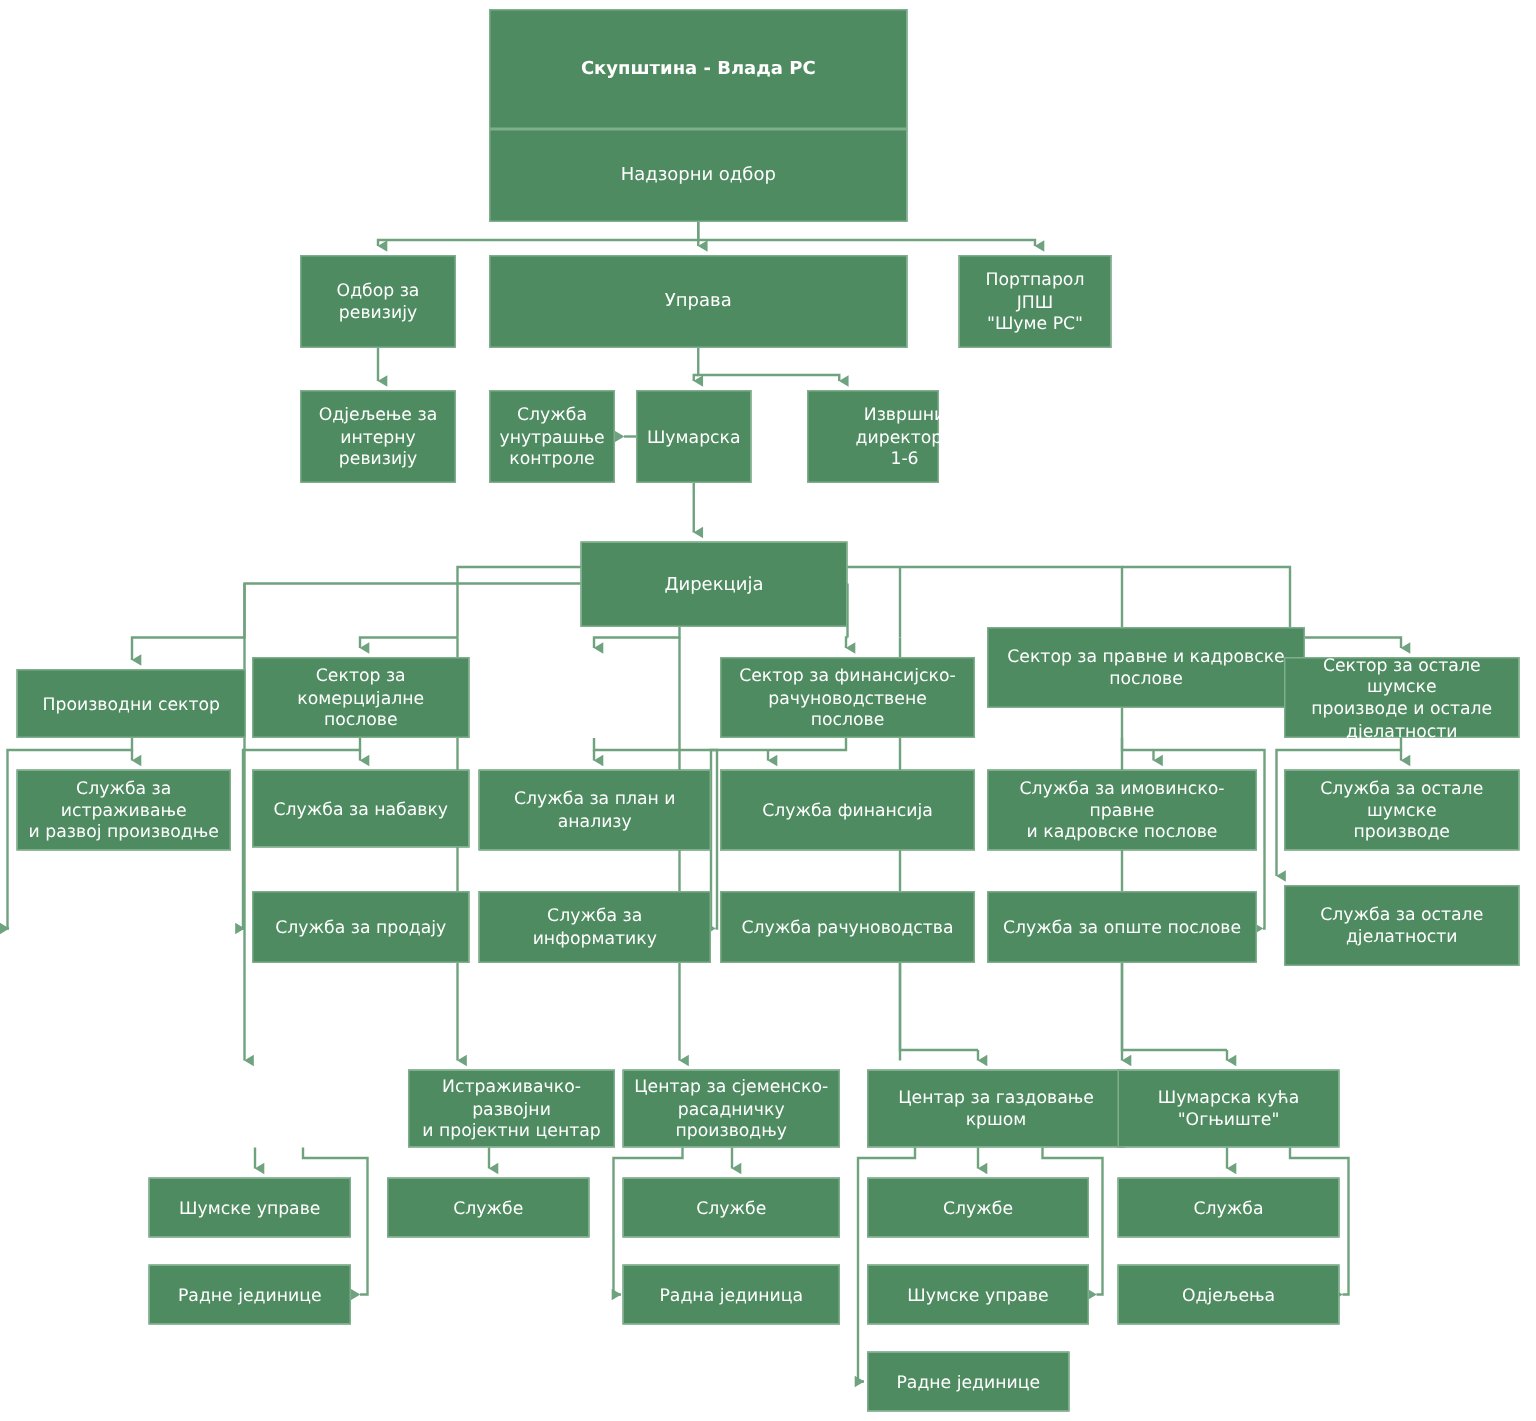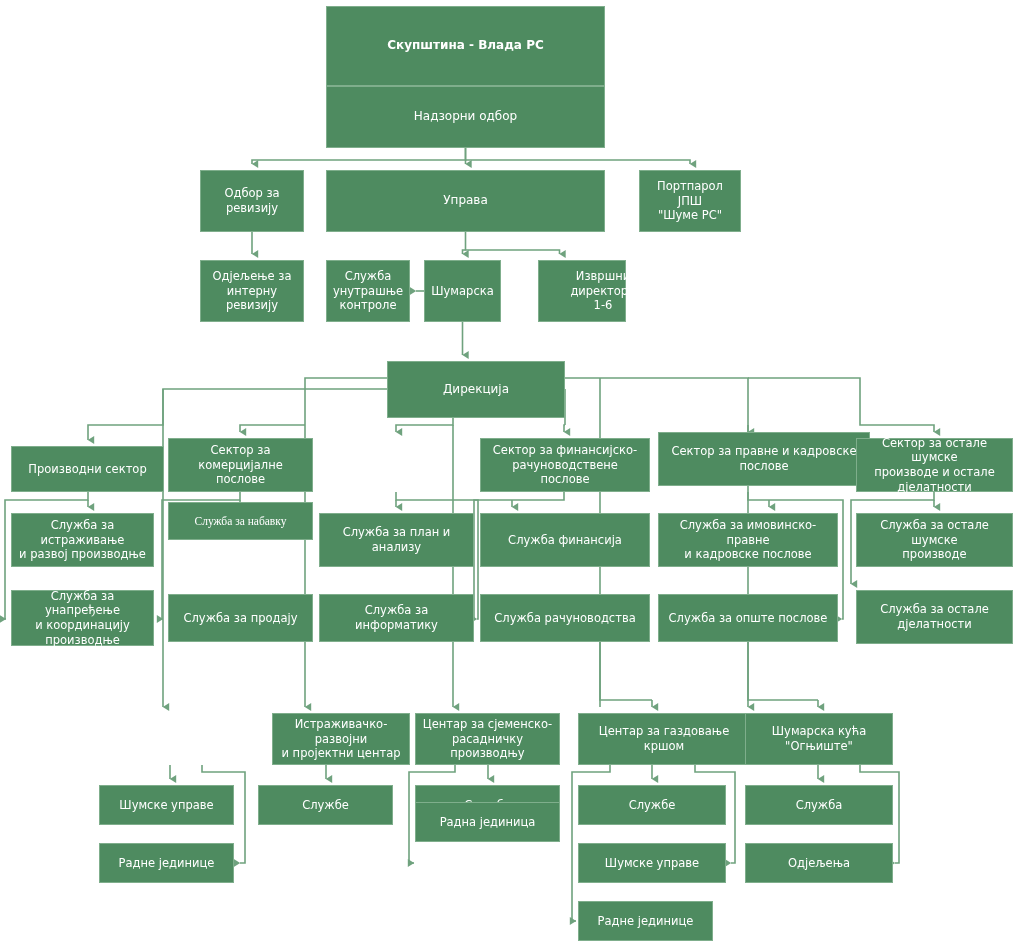--- a/index.html
+++ b/index.html
@@ -142,55 +142,52 @@
 контроле</div>
     <div class="node" style="left: 424px; top: 260px; width: 77px; height: 62px;">Шумарска</div>
     <div class="node" style="left: 538px; top: 260px; width: 88px; height: 62px; padding-left: 48px;">Извршни
 директори 1-6</div>
     <div class="node lg" style="left: 387px; top: 361px; width: 178px; height: 57px;">Дирекција</div>
     <div class="node" style="left: 11px; top: 446px; width: 153px; height: 46px;">Производни сектор</div>
     <div class="node" style="left: 168px; top: 438px; width: 145px; height: 54px;">Сектор за комерцијалне
 послове</div>
     <div class="node" style="left: 480px; top: 438px; width: 170px; height: 54px;">Сектор за финансијско-
 рачуноводствене послове</div>
-    <div class="node" style="left: 658px; top: 432px; width: 212px; height: 54px;">Сектор за правне и кадровске
+    <div class="node" style="left: 658px; top: 418px; width: 212px; height: 54px;">Сектор за правне и кадровске
 послове</div>
     <div class="node" style="left: 856px; top: 438px; width: 157px; height: 54px;">Сектор за остале шумске
 производе и остале
 дјелатности</div>
     <div class="node" style="left: 11px; top: 513px; width: 143px; height: 54px;">Служба за истраживање
 и развој производње</div>
-    <div class="node" style="left: 168px; top: 502px; width: 145px; height: 38px; font-family: Liberation Serif, serif;">Служба за набавку</div>
+    <div class="node" style="left: 168px; top: 513px; width: 145px; height: 52px;">Служба за набавку</div>
     <div class="node" style="left: 319px; top: 513px; width: 155px; height: 54px;">Служба за план и
 анализу</div>
     <div class="node" style="left: 480px; top: 513px; width: 170px; height: 54px;">Служба финансија</div>
     <div class="node" style="left: 658px; top: 513px; width: 180px; height: 54px;">Служба за имовинско-правне
 и кадровске послове</div>
     <div class="node" style="left: 856px; top: 513px; width: 157px; height: 54px;">Служба за остале шумске
 производе</div>
-    <div class="node" style="left: 11px; top: 590px; width: 143px; height: 56px;">Служба за унапређење
-и координацију
-производње</div>
     <div class="node" style="left: 168px; top: 594px; width: 145px; height: 48px;">Служба за продају</div>
     <div class="node" style="left: 319px; top: 594px; width: 155px; height: 48px;">Служба за информатику</div>
     <div class="node" style="left: 480px; top: 594px; width: 170px; height: 48px;">Служба рачуноводства</div>
     <div class="node" style="left: 658px; top: 594px; width: 180px; height: 48px;">Служба за опште послове</div>
     <div class="node" style="left: 856px; top: 590px; width: 157px; height: 54px;">Служба за остале
 дјелатности</div>
     <div class="node" style="left: 258px; top: 713px; width: 138px; height: 52px; margin-left: 14px;">Истраживачко-развојни
 и пројектни центар</div>
     <div class="node" style="left: 415px; top: 713px; width: 145px; height: 52px;">Центар за сјеменско-
 расадничку производњу</div>
     <div class="node" style="left: 578px; top: 713px; width: 172px; height: 52px;">Центар за газдовање
 кршом</div>
     <div class="node" style="left: 745px; top: 713px; width: 148px; height: 52px;">Шумарска кућа
 "Огњиште"</div>
     <div class="node" style="left: 99px; top: 785px; width: 135px; height: 40px;">Шумске управе</div>
     <div class="node" style="left: 258px; top: 785px; width: 135px; height: 40px;">Службе</div>
     <div class="node" style="left: 415px; top: 785px; width: 145px; height: 40px;">Службе</div>
     <div class="node" style="left: 578px; top: 785px; width: 148px; height: 40px;">Службе</div>
     <div class="node" style="left: 745px; top: 785px; width: 148px; height: 40px;">Служба</div>
     <div class="node" style="left: 99px; top: 843px; width: 135px; height: 40px;">Радне јединице</div>
-    <div class="node" style="left: 415px; top: 802px; width: 145px; height: 40px;">Радна јединица</div>
+    <div class="node" style="left: 415px; top: 843px; width: 145px; height: 40px;">Радна јединица</div>
     <div class="node" style="left: 578px; top: 843px; width: 148px; height: 40px;">Шумске управе</div>
     <div class="node" style="left: 745px; top: 843px; width: 148px; height: 40px;">Одјељења</div>
     <div class="node" style="left: 578px; top: 901px; width: 135px; height: 40px;">Радне јединице</div>
   </div>
 
 </body></html>

